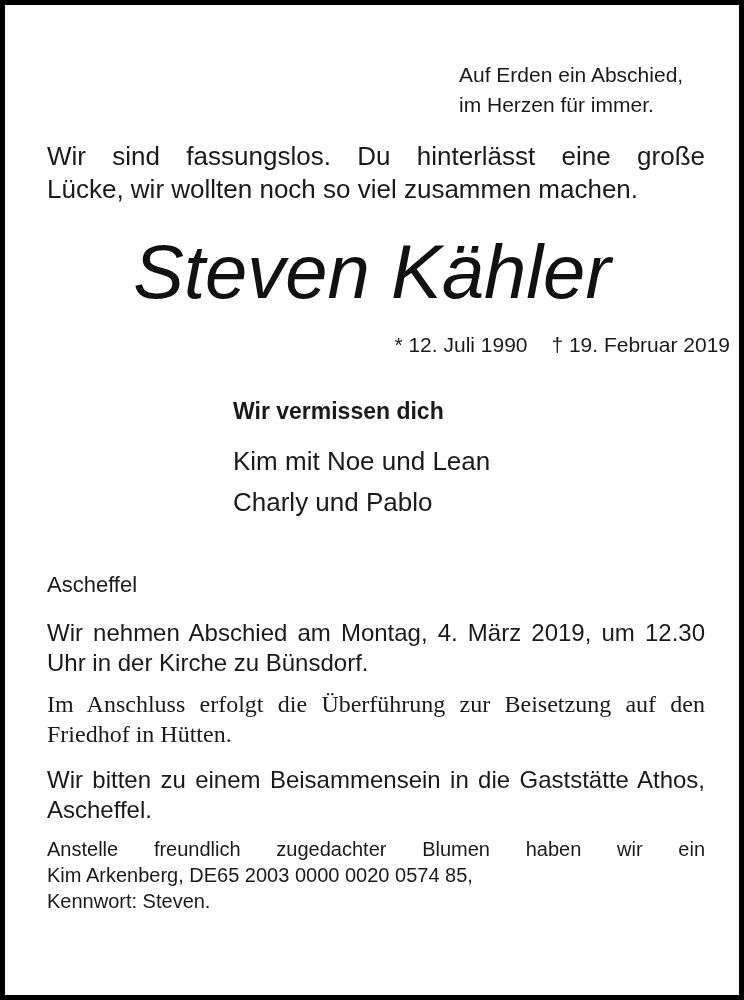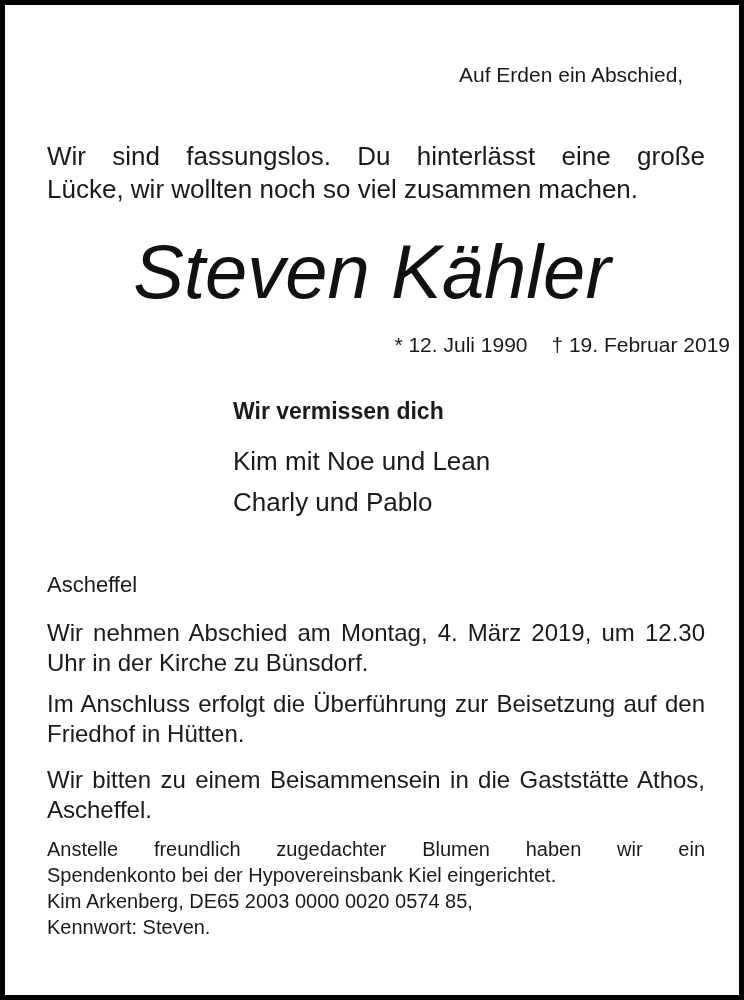--- a/index.html
+++ b/index.html
@@ -9,31 +9,32 @@
     .motto { left:454px; top:55px; font-size:21px; line-height:30px; }
     .intro { left:42px; top:135px; width:658px; font-size:26px; line-height:33px; text-align:justify; text-align-last:left; }
     .intro .l1 { text-align:justify; text-align-last:justify; display:block; }
     .name { left:0; width:734px; top:222px; text-align:center; font-size:76px; line-height:90px; color:#111;font-style:italic; }
     .dates { left:0; width:734px; top:326px; text-align:right; font-size:21px; line-height:28px; }
     .dates span { margin:0 9px; }
     .miss { left:228px; top:391px; font-size:23px; line-height:30px;font-weight:bold; }
     .fam { left:228px; top:436px; font-size:26px; line-height:41px; }
     .town { left:42px; top:565px; font-size:22px; line-height:30px; }
     .para { left:42px; width:658px; font-size:24px; line-height:30px; text-align:justify; }
-    .p1 { top:613px; } .p2 { top:684px; } .p3 { top:760px; }
+    .p1 { top:613px; } .p2 { top:684px;font-family:Liberation Serif, serif; } .p3 { top:760px; }
     .small { left:42px; top:831px; width:658px; font-size:20px; line-height:26px; }
     .small .j { display:block; text-align:justify; text-align-last:justify; }
     .small span.l { display:block; }
   </style>
 </head>
 <body>
 
 <div class="frame">
   <div class="abs motto">
     <div>Auf Erden ein Abschied,</div>
+    <div>im Herzen für immer.</div>
   </div>
   <div class="abs intro">
     <span class="l1">Wir sind fassungslos. Du hinterlässt eine große</span>
     <span>Lücke, wir wollten noch so viel zusammen machen.</span>
   </div>
   <div class="abs name">Steven Kähler</div>
   <div class="abs dates">
     <span>* 12. Juli 1990</span>
     <span>† 19. Februar 2019</span>
   </div>
@@ -41,17 +42,16 @@
   <div class="abs fam">
     <div>Kim mit Noe und Lean</div>
     <div>Charly und Pablo</div>
   </div>
   <div class="abs town">Ascheffel</div>
   <div class="abs para p1">Wir nehmen Abschied am Montag, 4. März 2019, um 12.30 Uhr in der Kirche zu Bünsdorf.</div>
   <div class="abs para p2">Im Anschluss erfolgt die Überführung zur Beisetzung auf den Friedhof in Hütten.</div>
   <div class="abs para p3">Wir bitten zu einem Beisammensein in die Gaststätte Athos, Ascheffel.</div>
   <div class="abs small">
     <span class="j">Anstelle freundlich zugedachter Blumen haben wir ein</span>
-    <span class="l">Spendenkonto bei der Hypovereinsbank Kiel eingerichtet.</span>
     <span class="l">Kim Arkenberg, DE65 2003 0000 0020 0574 85,</span>
     <span class="l">Kennwort: Steven.</span>
   </div>
 </div>
 
 </body></html>

